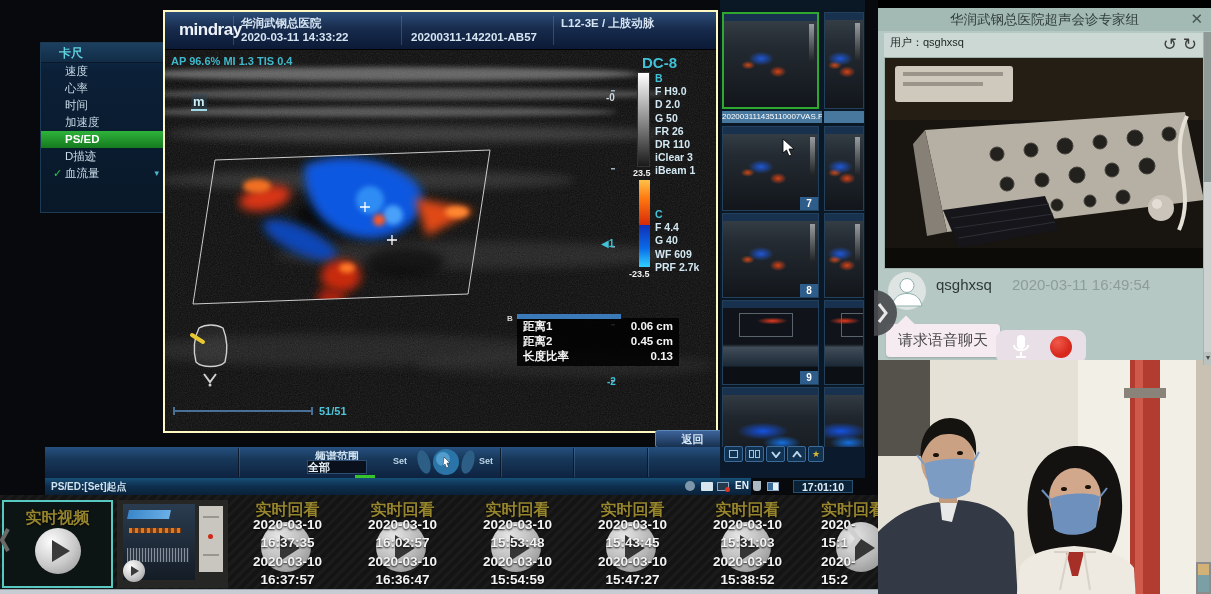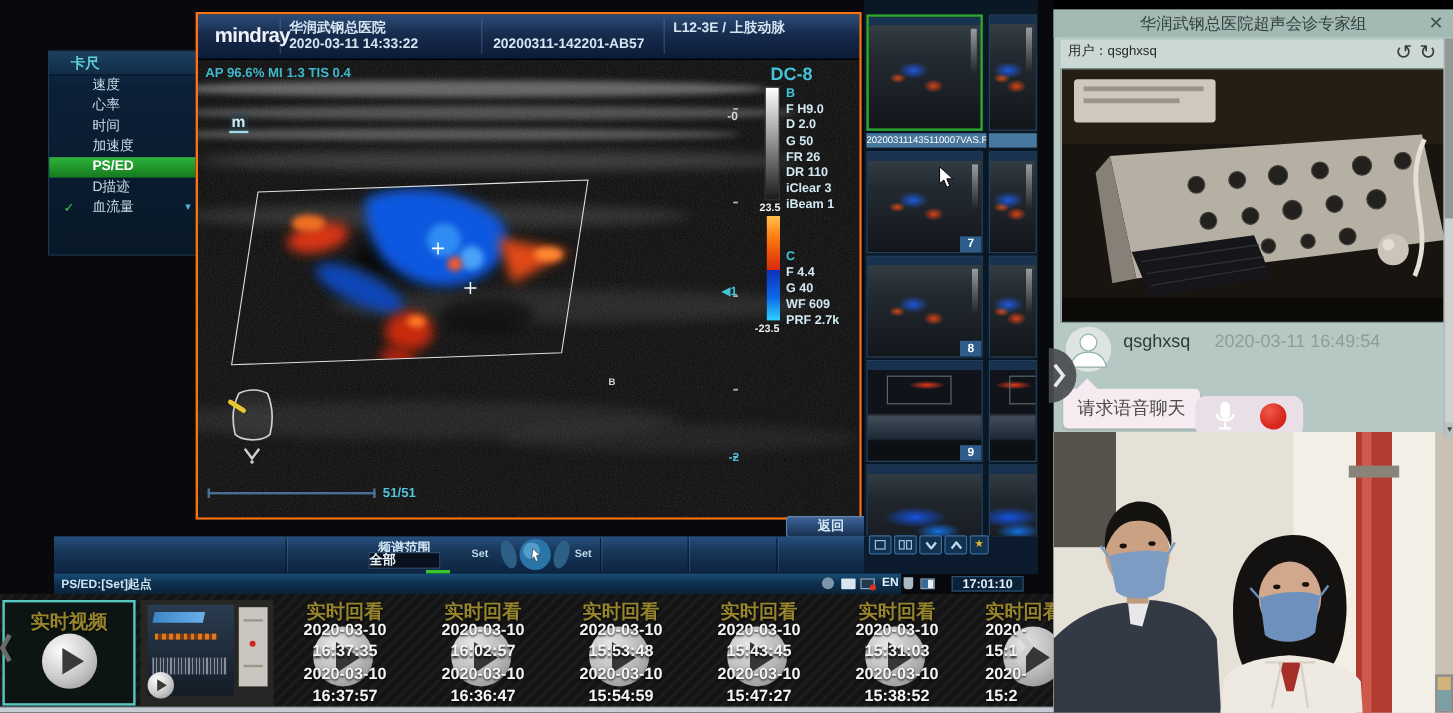--- a/index.html
+++ b/index.html
@@ -9,28 +9,28 @@
 
   
   #app{position:absolute;left:0;top:0;width:878px;height:495px;background:#07090d}
 
   
   #sidebar{position:absolute;left:40px;top:42px;width:126px;height:171px;
     background:linear-gradient(#103050 0%,#0b1f36 18%,#081828 100%);
     border:1px solid #1d3a55}
   .sb-title{height:20px;line-height:20px;padding-left:18px;font-size:12px;font-weight:bold;
     color:#5fd2de;background:linear-gradient(#1d4060,#112c46);border-bottom:1px solid #0a1828}
-  .sb-item{height:17px;line-height:17px;padding-left:36px;font-size:11.5px;color:#c9dce8;position:relative}
+  .sb-item{height:17px;line-height:17px;padding-left:24px;font-size:11.5px;color:#c9dce8;position:relative}
   .sb-item.active{background:linear-gradient(#2eb33a,#157a1f);color:#fff;font-weight:bold}
   .sb-check{position:absolute;left:12px;top:0;color:#35c84a;font-size:11px;font-family:"DejaVu Sans",sans-serif}
   .sb-chev{position:absolute;right:6px;top:0;color:#4fb8d0;font-size:9px;font-family:"DejaVu Sans",sans-serif}
 
   
   #us-window{position:absolute;left:163px;top:10px;width:555px;height:423px;
-    border:2px solid #f97316;background:#000}
+    border:2px solid #fef9c3;background:#000}
   #us-header{position:relative;height:38px;
     background:linear-gradient(#2c4d78 0%,#172b4d 45%,#0b1a36 100%);border-bottom:1px solid #000}
   .hsep{position:absolute;top:4px;bottom:4px;width:1px;background:rgba(130,160,200,.3)}
   .logo{position:absolute;left:14px;top:8px;font-size:17px;font-weight:bold;color:#eef3f9;letter-spacing:-.5px}
   .htxt{position:absolute;font-size:11.5px;font-weight:bold;color:#d6e4f2;white-space:nowrap}
 
   #us-image{position:absolute;left:0;top:38px;width:551px;height:381px;background:#000;overflow:hidden}
   .teal{color:#3fbcd2}
   .acoustic{position:absolute;left:6px;top:5px;font-size:11px;font-weight:bold;color:#3fb8cc}
   .mmark{position:absolute;left:26px;top:44px;font-size:13px;font-weight:bold;color:#cdeef6;
@@ -274,20 +274,35 @@
       <div class="barlab" style="left:468px;top:118px">23.5</div>
       <div class="orangebar"></div>
       <div class="bluebar"></div>
       <div class="barlab" style="left:464px;top:219px">-23.5</div>
 
       <div class="depthlab" style="left:441px;top:42px">-0</div>
       <div class="depthlab teal" style="left:436px;top:188px;color:#41c2d8">◀1</div>
       <div class="depthlab" style="left:442px;top:326px;color:#41c2d8">-2</div>
 
       <div class="meas-b">B</div>
+      <div class="meas-box">
+        <div class="meas-head"></div>
+        <div class="meas-row">
+          <span>距离1</span>
+            <span>0.06 cm</span>
+        </div>
+        <div class="meas-row">
+          <span>距离2</span>
+            <span>0.45 cm</span>
+        </div>
+        <div class="meas-row">
+          <span>长度比率</span>
+            <span>0.13</span>
+        </div>
+      </div>
 
       <svg width="54" height="66" viewBox="0 0 54 66" style="position:absolute;left:18px;top:272px">
         <path d="M16,6 C23,2 33,2 40,6 C44,16 45,28 42,40 C36,46 19,46 13,40 C10,28 11,16 16,6 Z" fill="rgba(210,210,210,0.08)" stroke="#d0d0d0" stroke-width="1.4"></path>
         <line x1="9" y1="13" x2="20" y2="20" stroke="#e8c830" stroke-width="4" stroke-linecap="round"></line>
         <path d="M21,52 L27,60 L33,52" fill="none" stroke="#d0d0d0" stroke-width="2"></path>
         <circle cx="27" cy="63" r="1.5" fill="#d0d0d0"></circle>
       </svg>
 
       <div class="framebar"></div>
       <div class="framelab">51/51</div>

